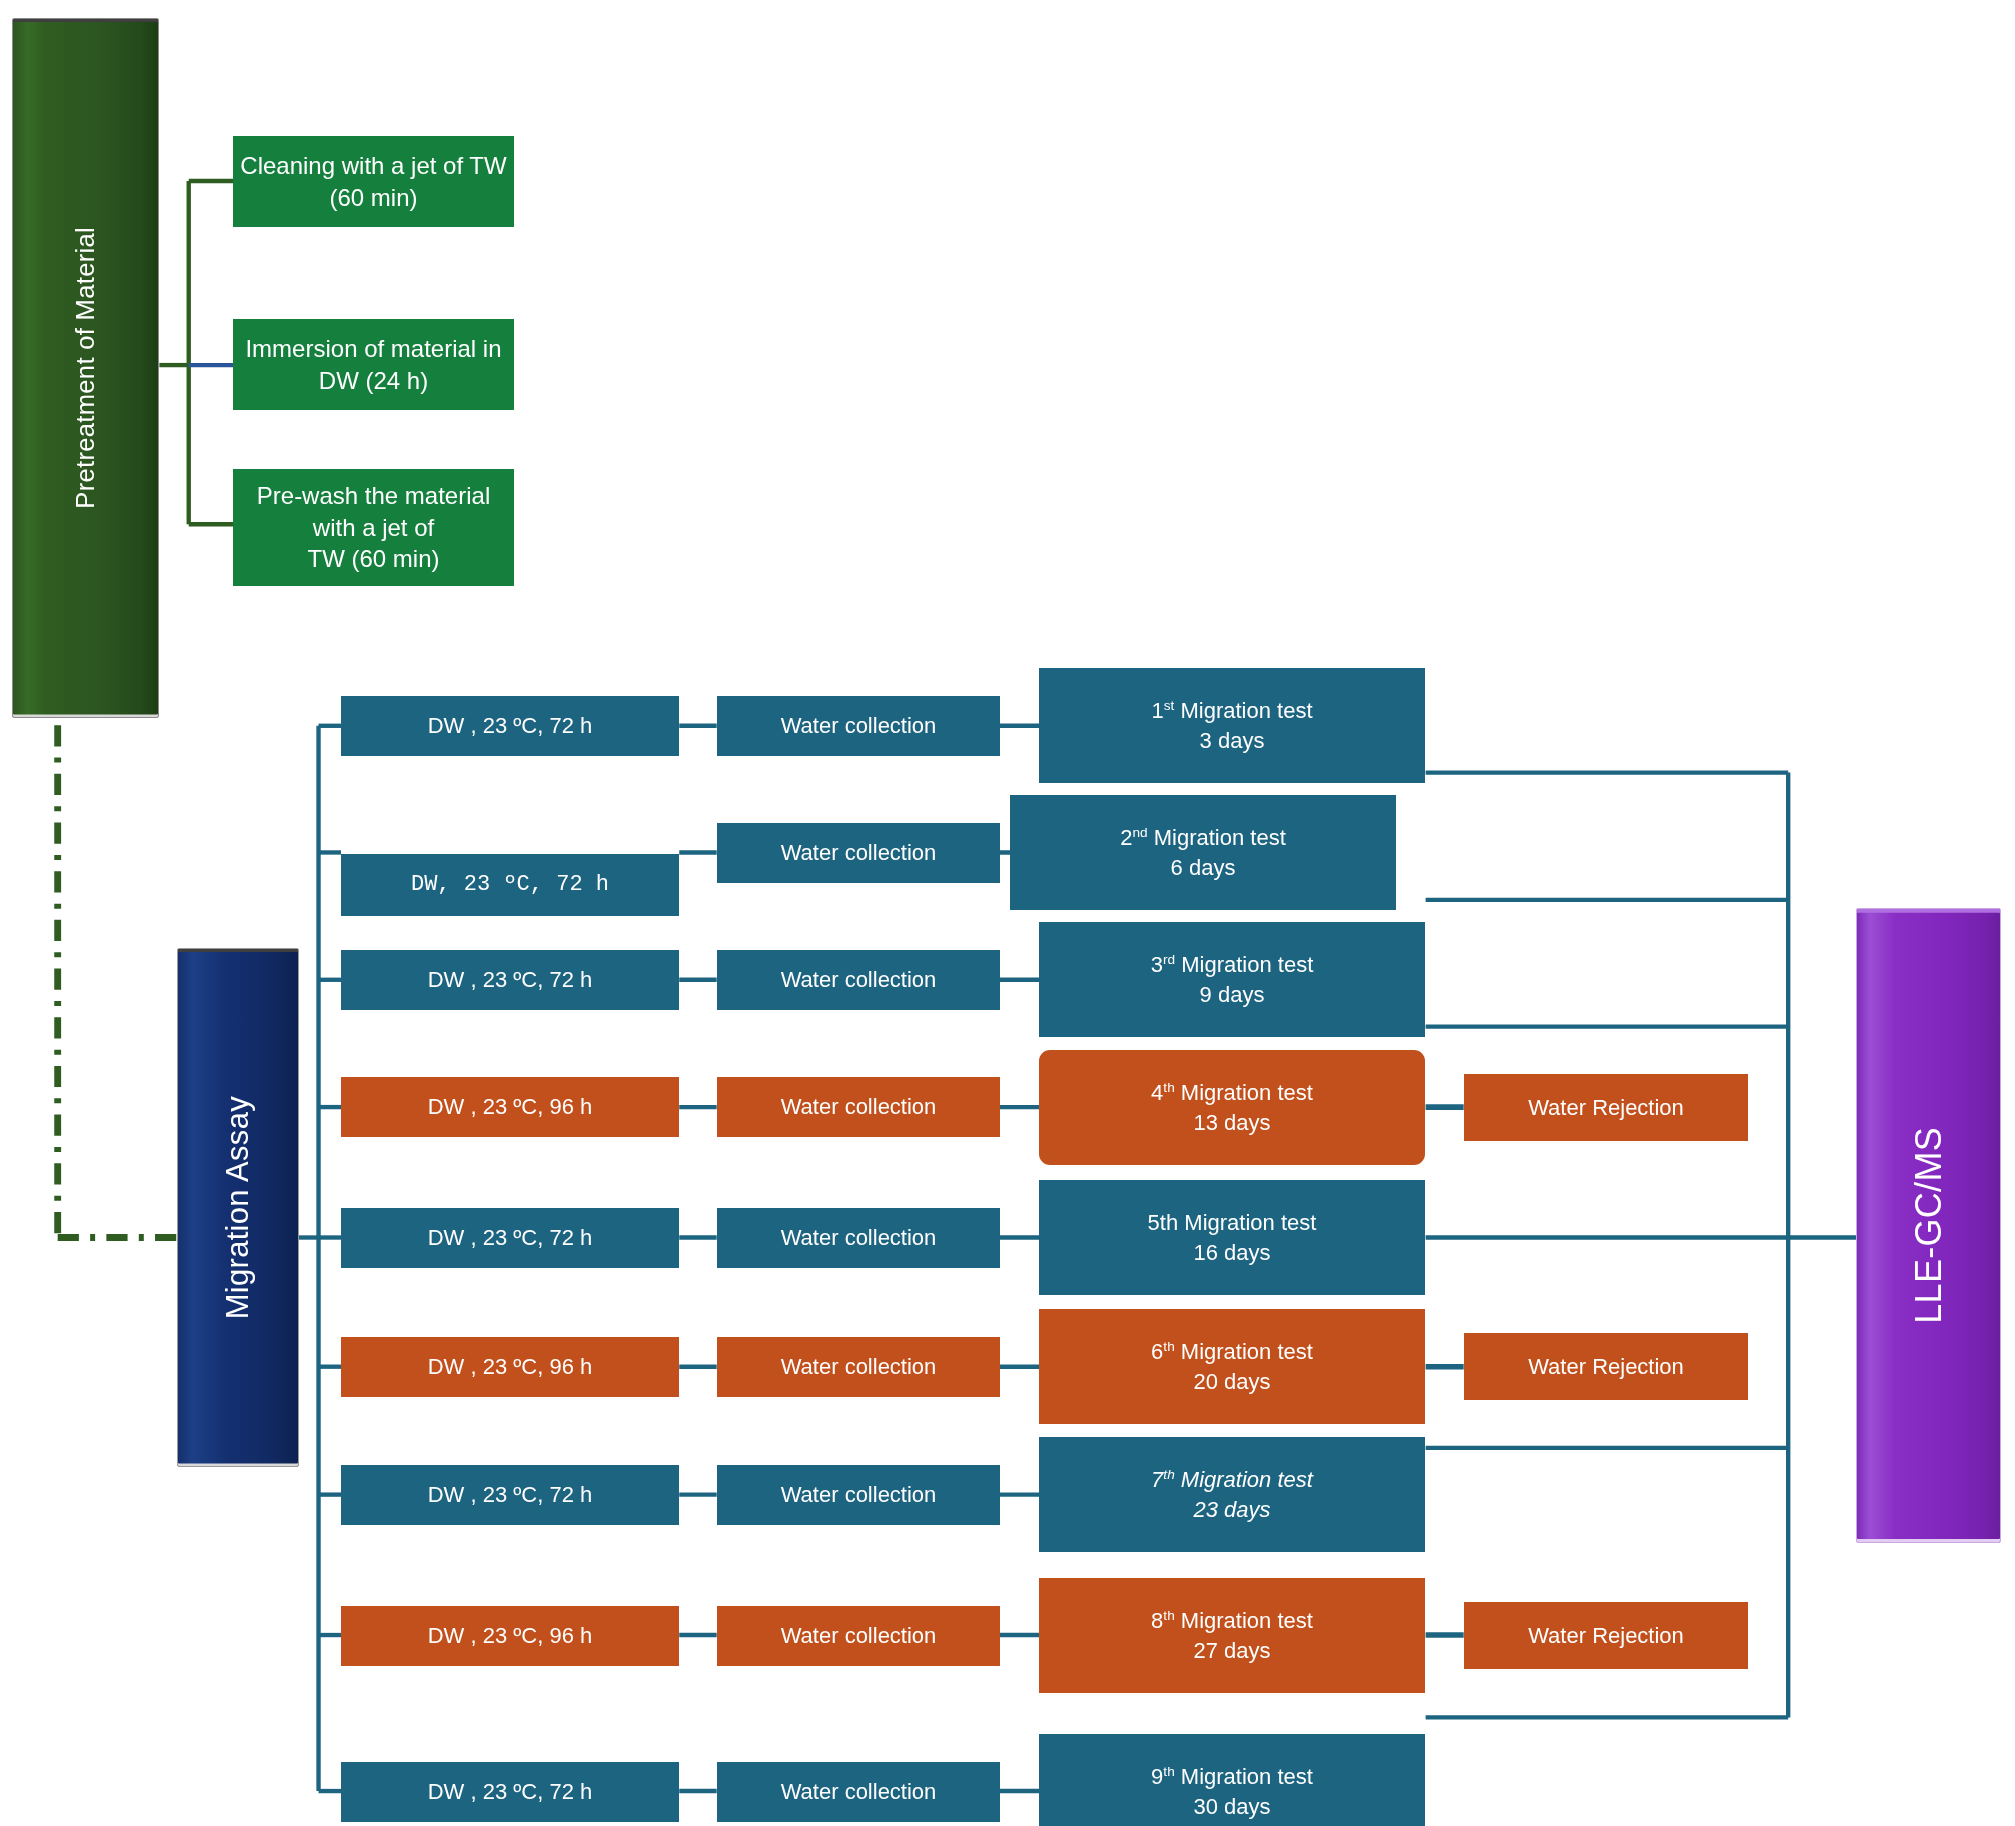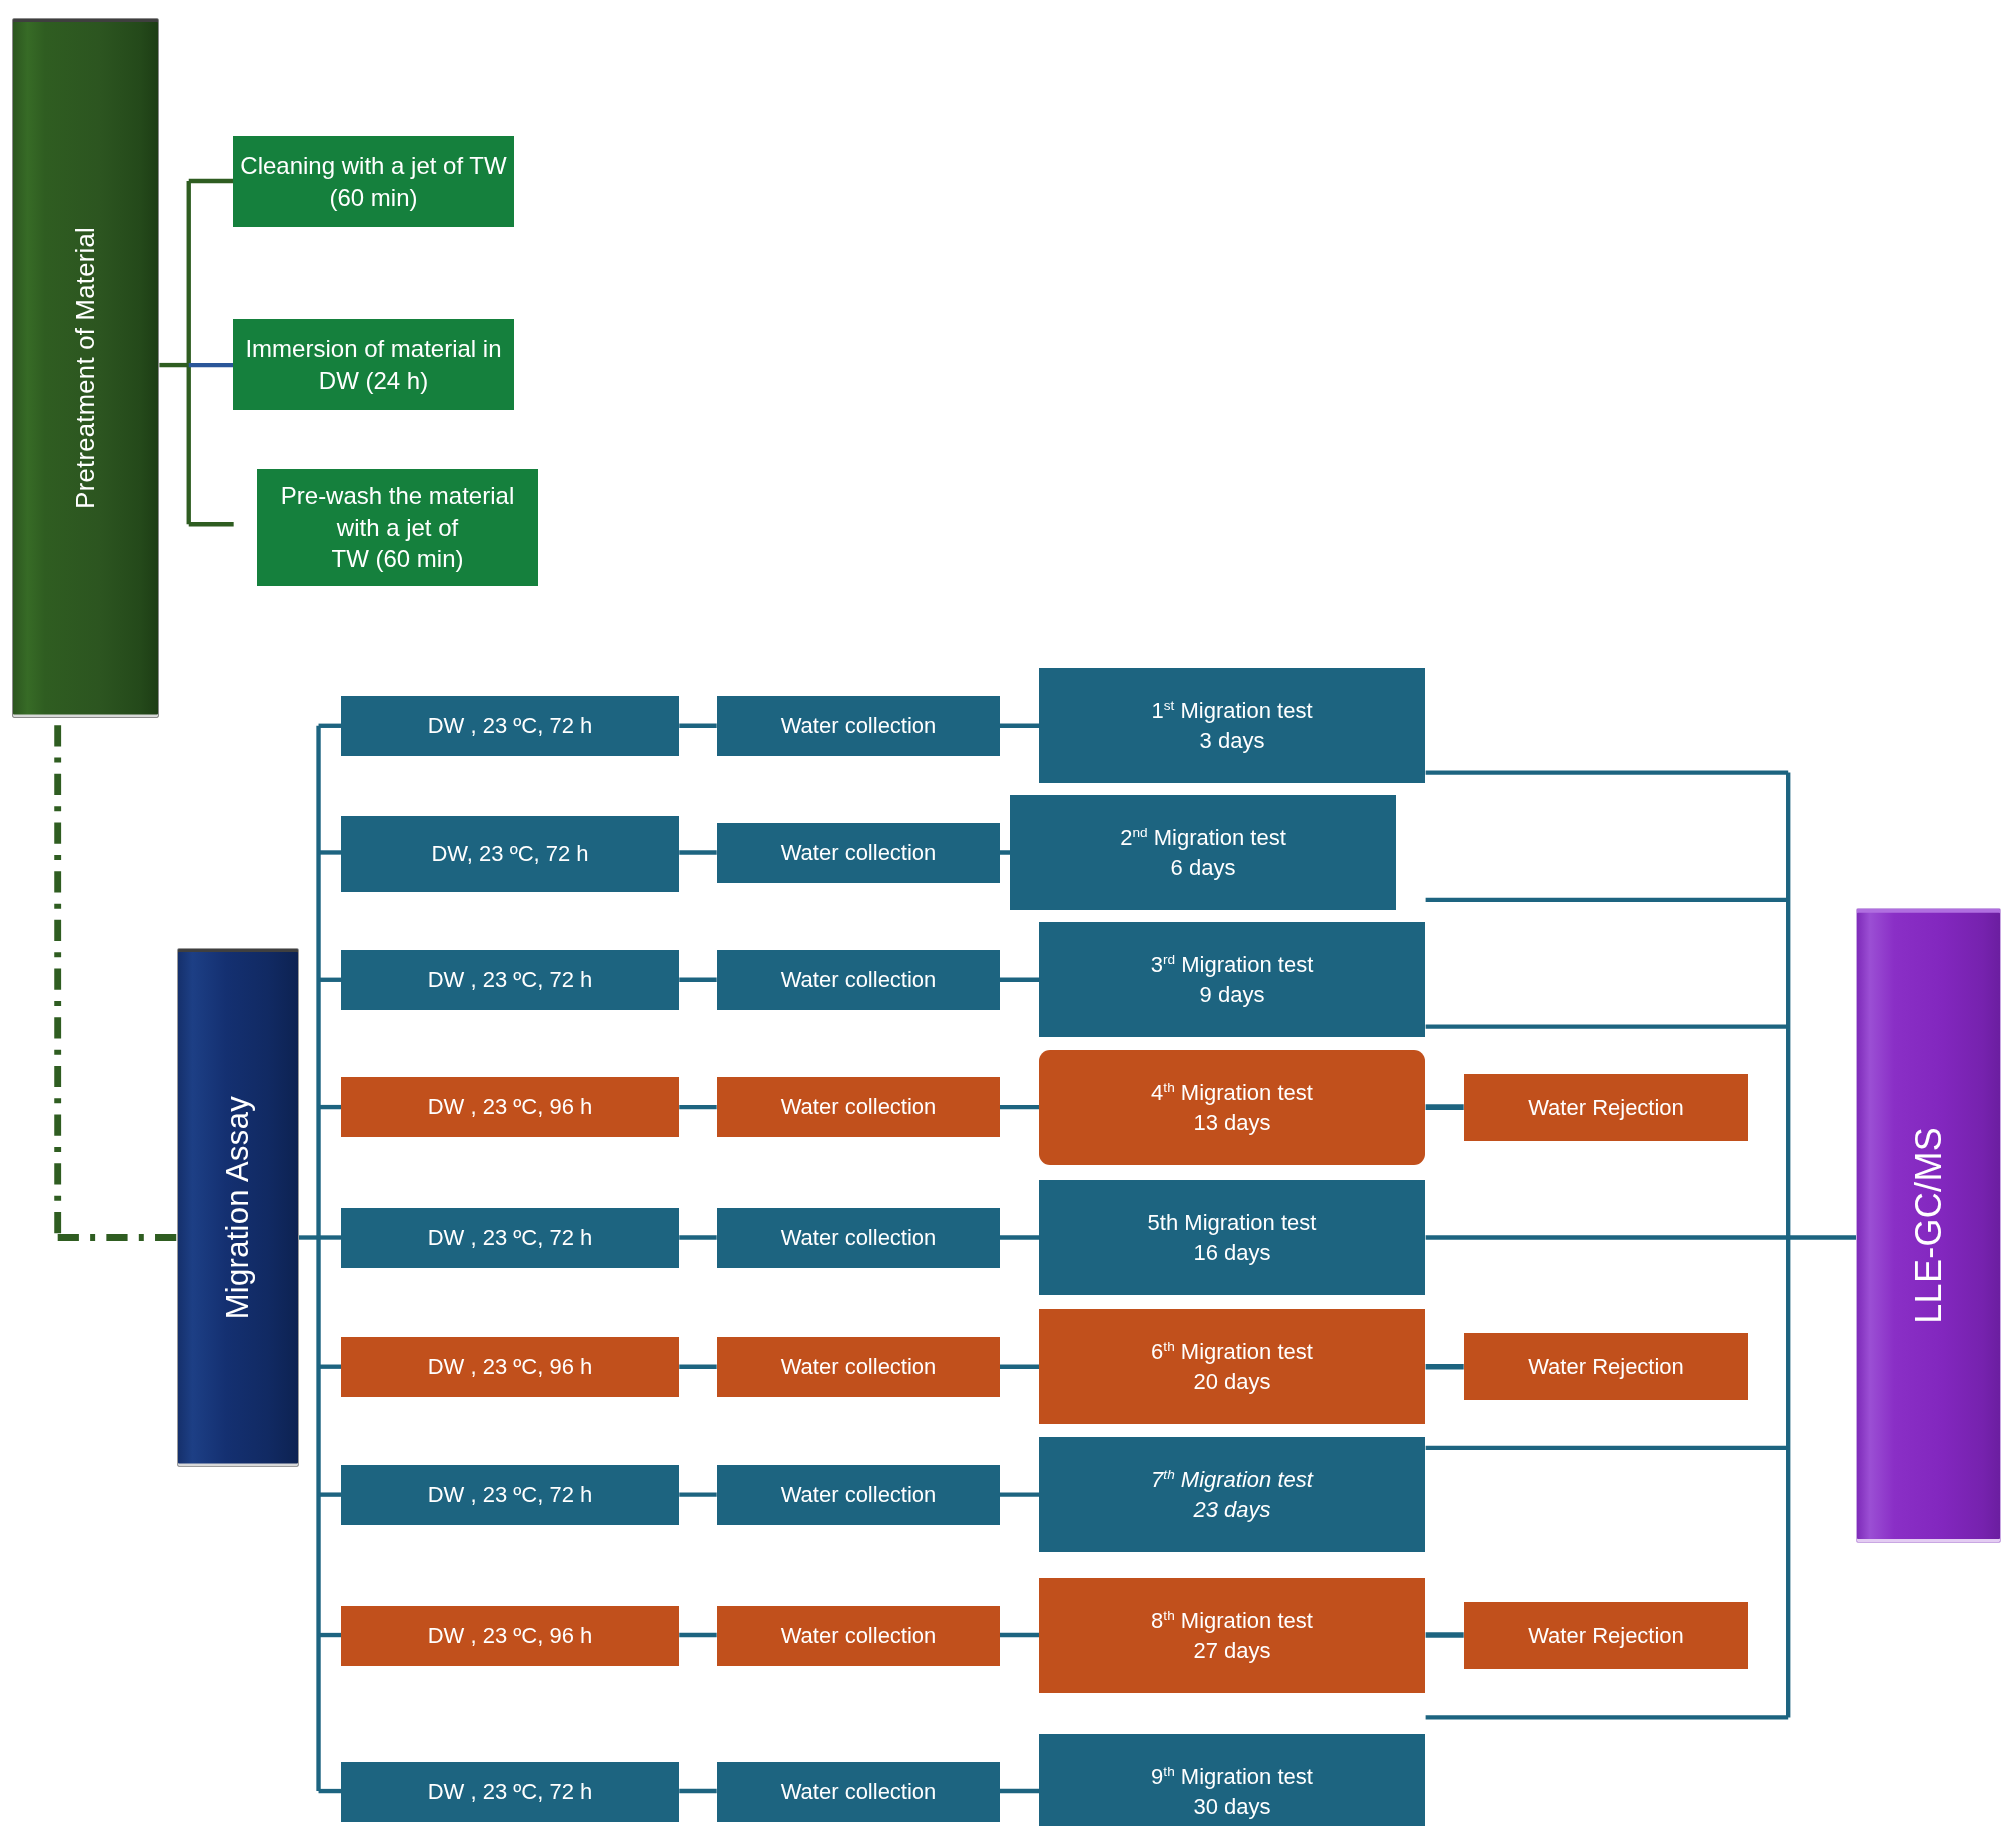--- a/index.html
+++ b/index.html
@@ -154,41 +154,41 @@
   </div>
 
   <div class="box green" style="left:233px;top:136px;width:281px;height:91px;">
     <span>Cleaning with a jet of TW (60 min)</span>
   </div>
 
   <div class="box green" style="left:233px;top:319px;width:281px;height:91px;">
     <span>Immersion of material in DW (24 h)</span>
   </div>
 
-  <div class="box green" style="left:233px;top:469px;width:281px;height:117px;margin-left:24px;">
+  <div class="box green" style="left:233px;top:469px;width:281px;height:117px;">
     <span>
       <span class="l2">Pre-wash the material with a jet of</span>
       <span class="l2">TW (60 min)</span>
     </span>
   </div>
 
   <div id="rows">
       <div class="box teal" style="left: 341px; top: 696px; width: 338px; height: 60px;">
         <span>DW , 23 ºC, 72 h</span>
       </div>
       <div class="box teal" style="left: 717px; top: 696px; width: 283px; height: 60px;">
         <span>Water collection</span>
       </div>
       <div class="box teal" style="left: 1039px; top: 668px; width: 386px; height: 115px;">
         <span>
           <span class="l2"><span>1</span><sup>st</sup><span> Migration test</span></span>
           <span class="l2">3 days</span>
         </span>
       </div>
-      <div class="box teal" style="left: 341px; top: 816px; width: 338px; height: 76px;">
+      <div class="box teal" style="left: 341px; top: 854px; width: 338px; height: 62px; font-family: Liberation Mono, monospace;">
         <span>DW, 23 ºC, 72 h</span>
       </div>
       <div class="box teal" style="left: 717px; top: 823px; width: 283px; height: 60px;">
         <span>Water collection</span>
       </div>
       <div class="box teal" style="left: 1010px; top: 795px; width: 386px; height: 115px;">
         <span>
           <span class="l2"><span>2</span><sup>nd</sup><span> Migration test</span></span>
           <span class="l2">6 days</span>
         </span>

